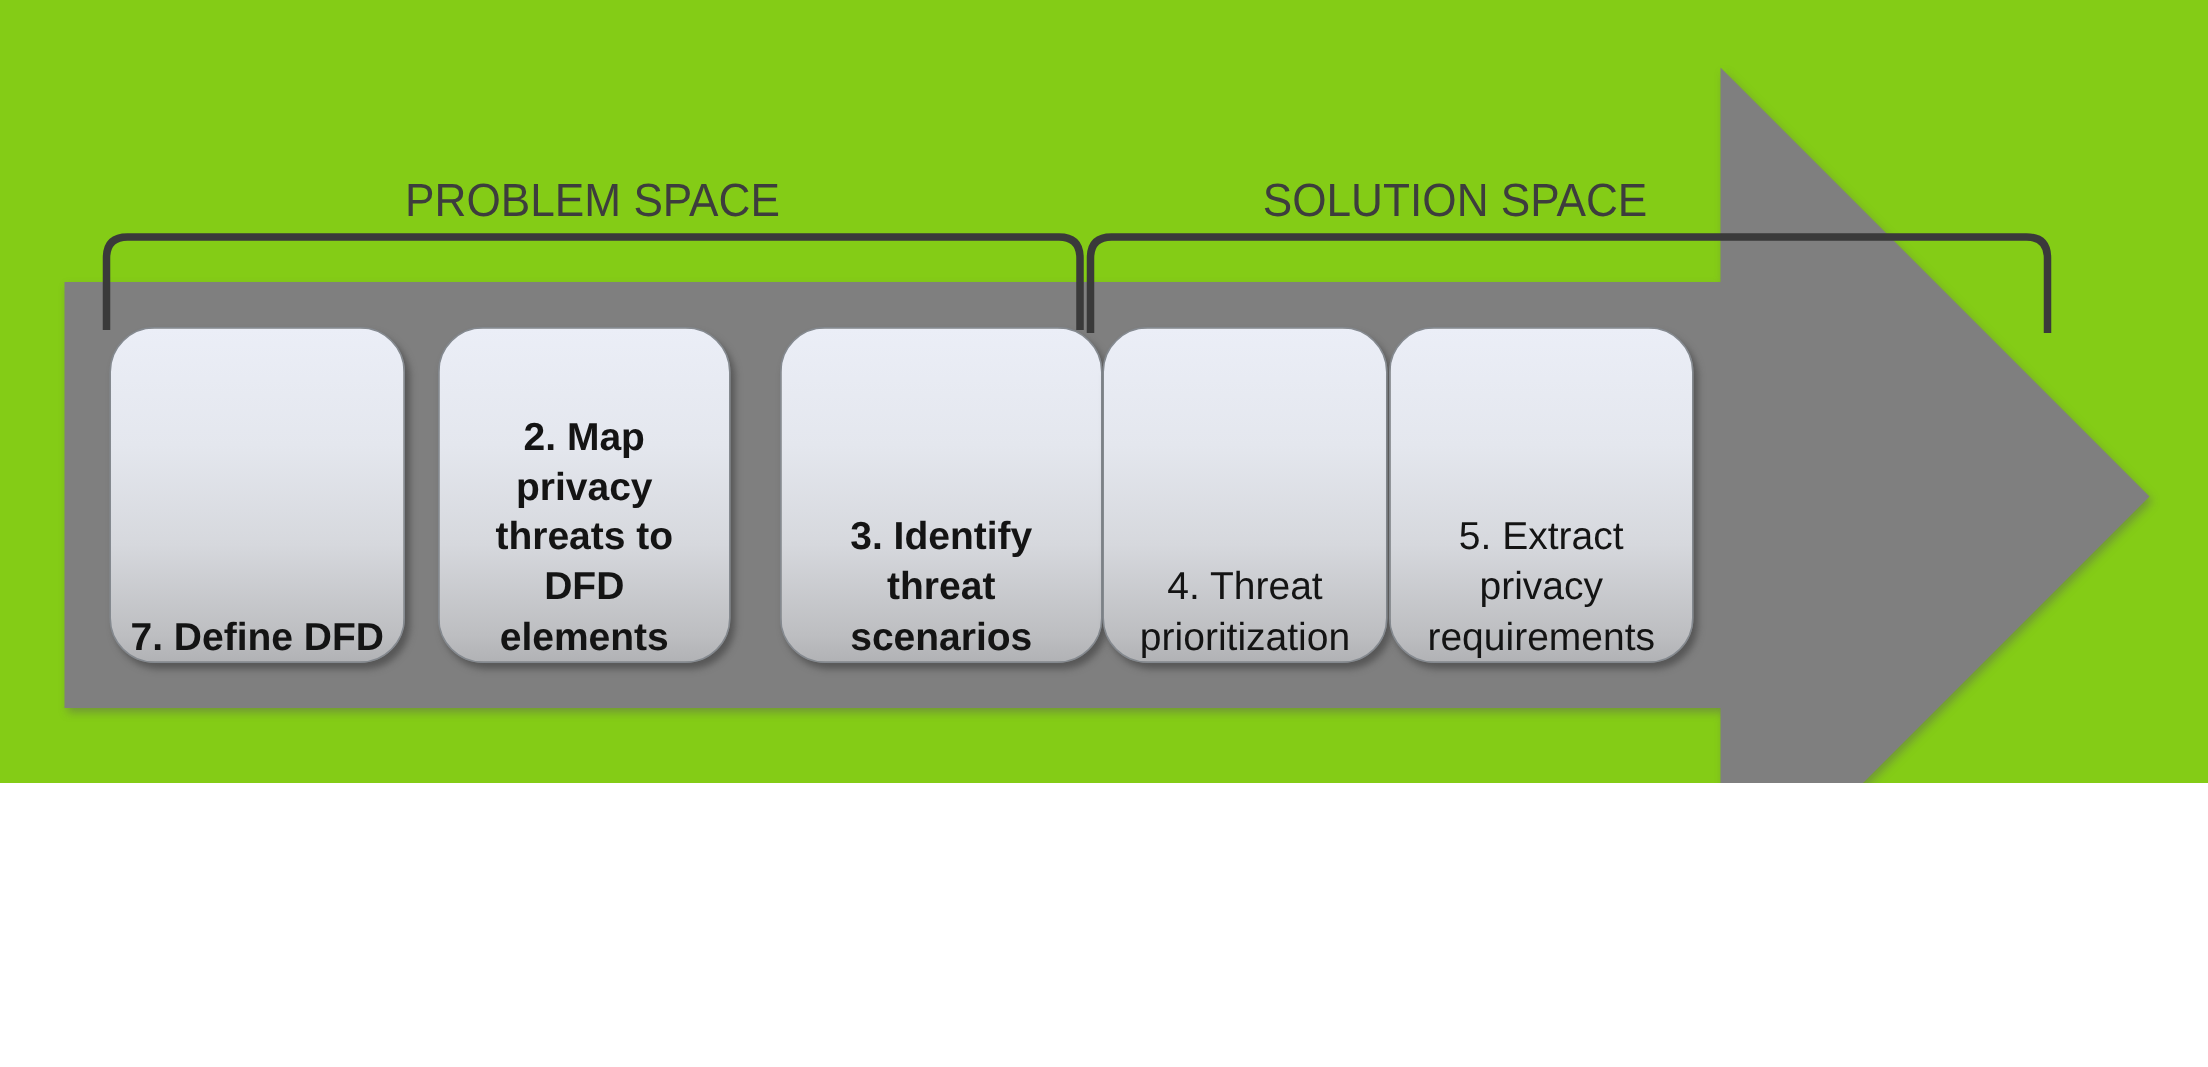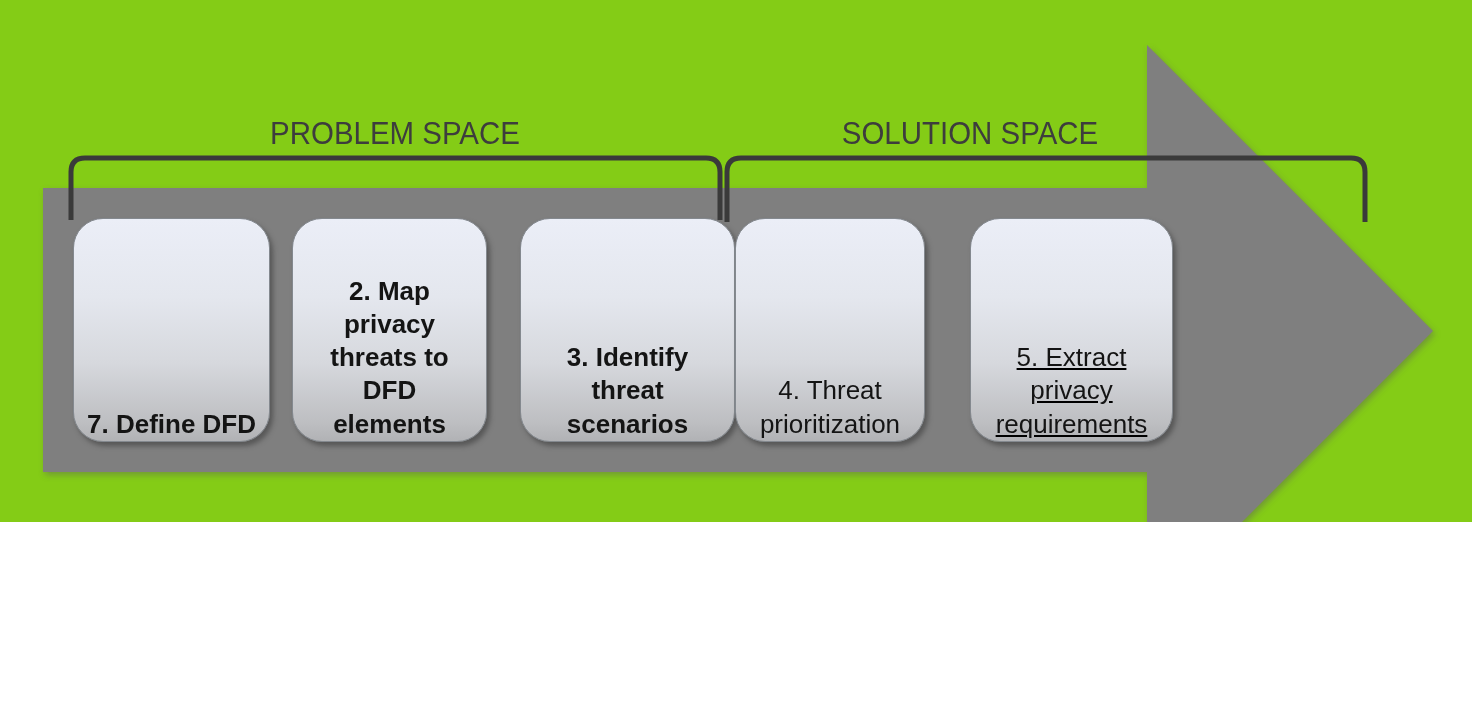--- a/index.html
+++ b/index.html
@@ -73,21 +73,21 @@
     text-align: center;
     white-space: pre-line;
   }
   .step-box.emphasis .step-label {
     font-weight: bold;
   }
   .box-1 { left: 73px;   width: 197px; }
   .box-2 { left: 292px;  width: 195px; }
   .box-3 { left: 520px;  width: 215px; }
   .box-4 { left: 735px;  width: 190px; }
-  .box-5 { left: 970px;  width: 203px; text-decoration: underline; }
+  .box-5 { left: 926px;  width: 203px; }
   .box-6 { left: 1153px; width: 214px; }
 </style>
 </head>
 <body>
 
 <div class="canvas">
 
   <svg class="layer arrow-svg" viewBox="0 0 1472 711">
     <polygon points="43,188 1147,188 1147,45 1433,331 1147,617 1147,472 43,472"></polygon>
   </svg>

